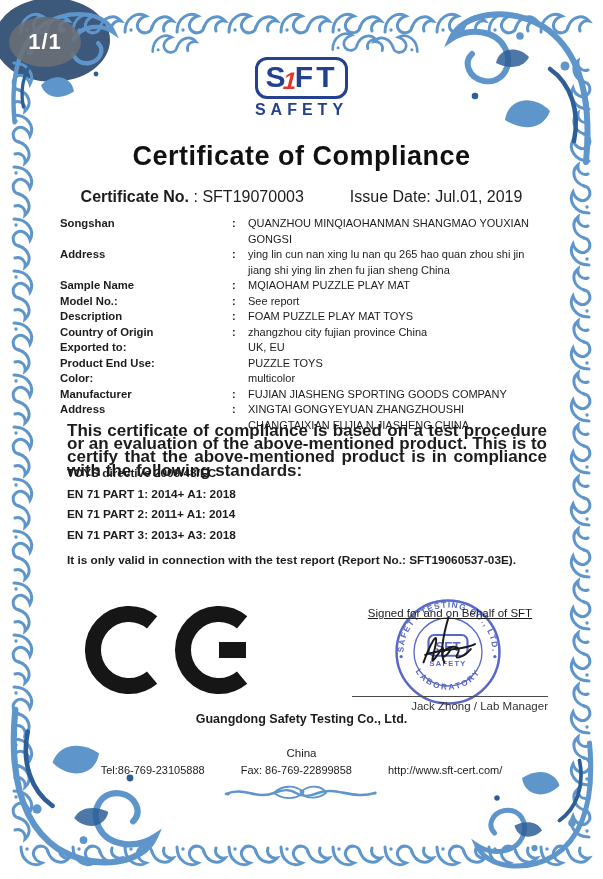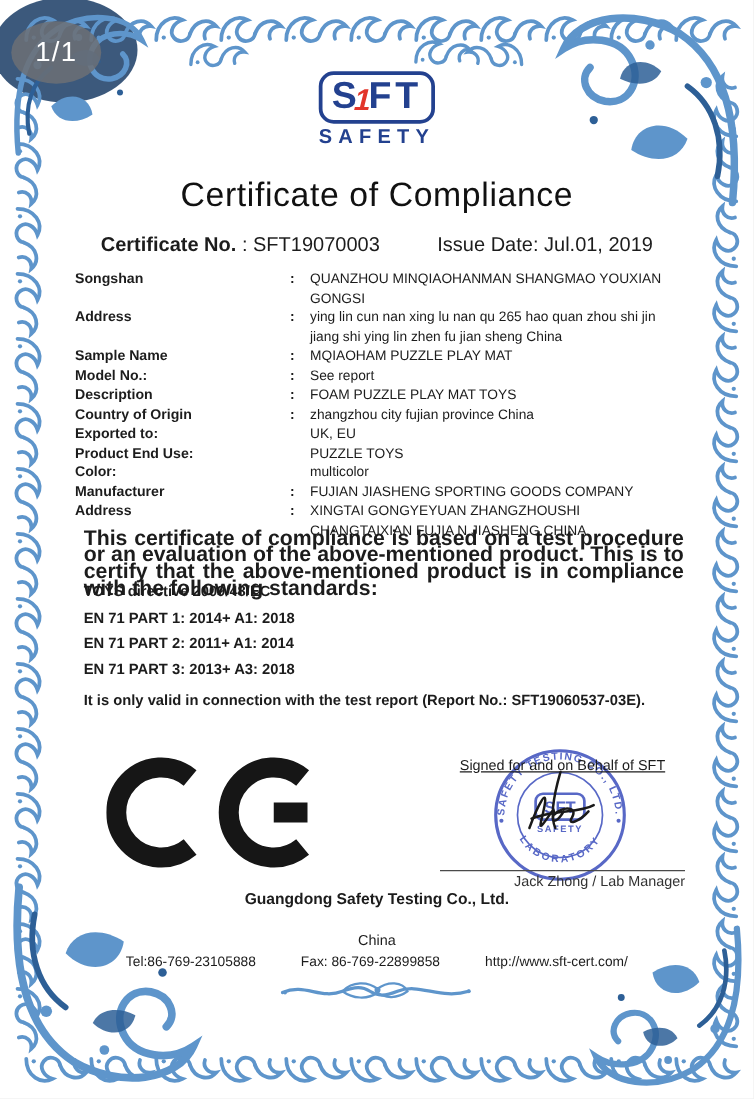--- a/index.html
+++ b/index.html
@@ -3,36 +3,36 @@
 <meta charset="utf-8">
 <style>
   html,body{margin:0;padding:0;background:#e8e8e8;}
   .page{
     position:relative;width:603px;height:879px;margin:0 auto;background:#ffffff;
     font-family:"Liberation Sans", sans-serif;color:#1c1c1c;overflow:hidden;
   }
   .border-svg{position:absolute;inset:0;pointer-events:none;}
   .page-badge{
     position:absolute;left:9px;top:17px;width:72px;height:50px;border-radius:50%;
-    background:rgba(108,112,118,.85);color:#fff;font-size:22px;font-weight:400;
+    background:rgba(108,112,118,.85);color:#fff;font-size:22px;font-weight:700;
     display:flex;align-items:center;justify-content:center;z-index:6;letter-spacing:1px;
   }
   .logo{position:absolute;top:57px;left:0;right:0;text-align:center;z-index:2;}
   .logo-box{
     display:inline-block;border:3.5px solid #23418f;border-radius:12px;
     padding:0 7px;color:#23418f;font-size:30px;font-weight:800;
     letter-spacing:3px;line-height:34px;position:relative;
   }
   .red-one{
     color:#e2352a;display:inline-block;transform:skew(-14deg) translateY(2px);
     font-size:24px;font-weight:800;margin:0 -5px;
   }
   .logo-sub{margin-top:2px;color:#23418f;font-size:16px;font-weight:700;letter-spacing:5px;}
   .title{position:absolute;top:141px;left:0;right:0;text-align:center;
-    font-size:27px;font-weight:400;color:#111;letter-spacing:.5px;}
+    font-size:27px;font-weight:700;color:#111;letter-spacing:.5px;}
   .certline{position:absolute;top:188px;left:0;right:0;display:flex;justify-content:center;
     gap:46px;font-size:16px;}
   .certline b{font-weight:700;}
   .fields{position:absolute;top:216px;left:60px;right:55px;
     display:grid;grid-template-columns:172px 16px auto;font-size:11px;line-height:15.5px;}
   .f-label{font-weight:700;font-size:11.3px;}
   .f-sep{font-weight:700;}
   .para{position:absolute;top:424px;left:67px;width:480px;font-size:17px;font-weight:700;
     line-height:13.2px;text-align:justify;}
   .standards{position:absolute;top:466px;left:67px;width:480px;font-size:11.8px;font-weight:700;}

